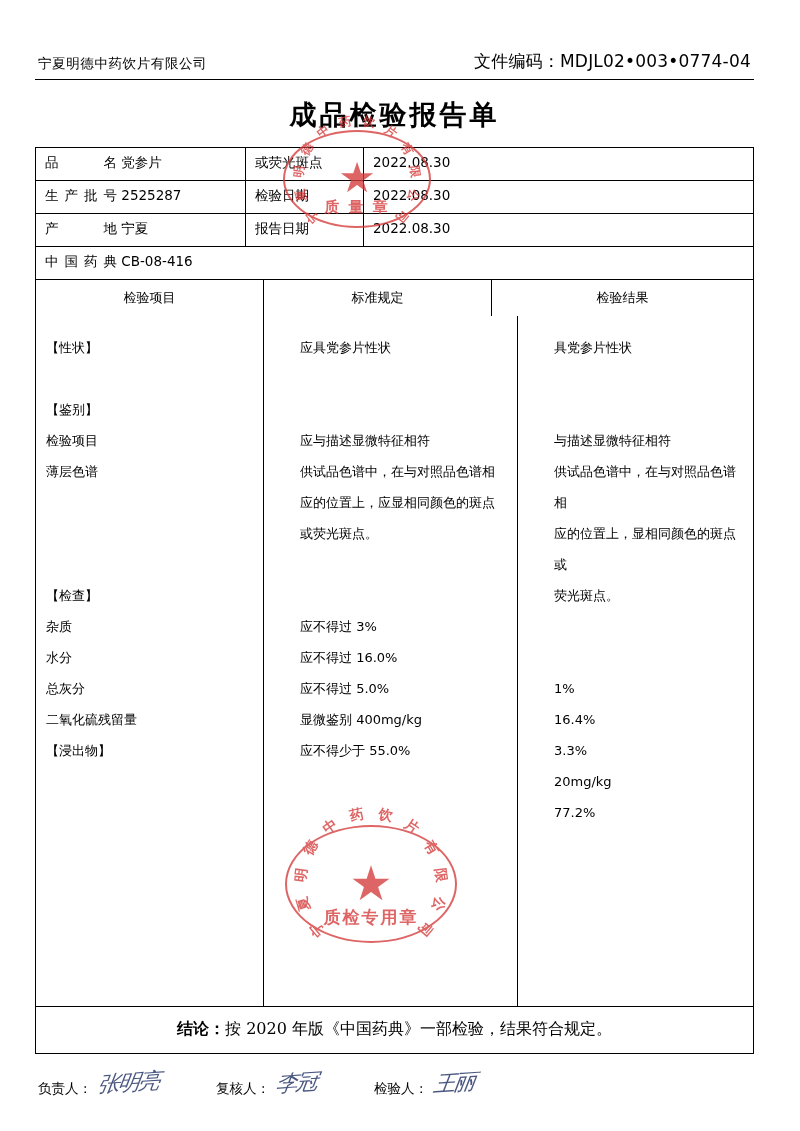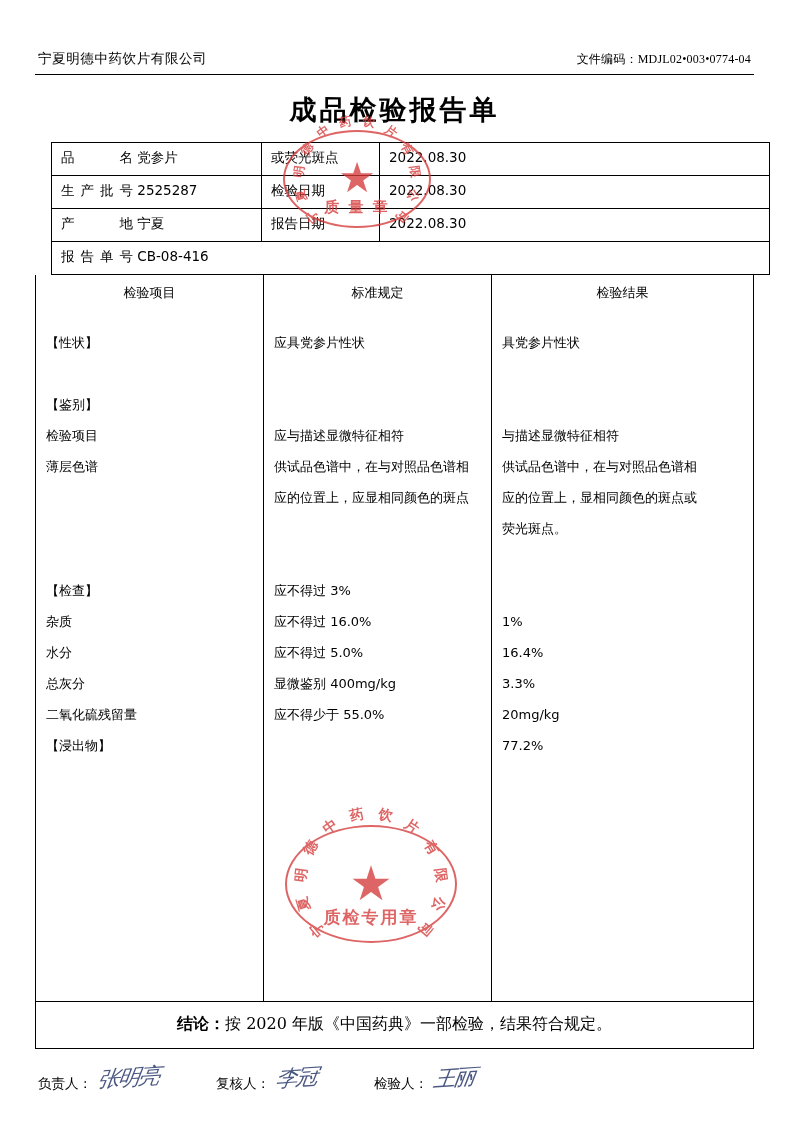--- a/index.html
+++ b/index.html
@@ -26,38 +26,37 @@
   
   .header-row {
     display: flex;
     justify-content: space-between;
     align-items: flex-end;
     font-size: 13.5px;
     padding: 0 3px 6px 3px;
     border-bottom: 1.6px solid #000;
   }
   .company { letter-spacing: 0.6px; }
-  .doc-code { font-size: 12px; letter-spacing: 0.2px; font-family: Liberation Serif, serif; }
+  .doc-code { font-size: 17px; letter-spacing: 0.2px; }
 
   .title {
     text-align: center;
     font-size: 27px;
     font-weight: bold;
     letter-spacing: 3px;
     margin: 17px 0 14px 0;
     font-family: "DejaVu Serif", "Liberation Serif", serif;
   }
 
   
   table.main {
     width: 100%;
     border-collapse: collapse;
     table-layout: fixed;
     font-size: 13.5px;
-    margin-left: 16px;
   }
   table.main td {
     border: 1px solid #000;
     padding: 6px 9px;
     vertical-align: top;
     height: 33px;
   }
   .lbl {
     width: 88px;
     white-space: nowrap;
@@ -100,20 +99,21 @@
 
   .body-wrap {
     position: relative;
     border-left: 1px solid #000;
     border-right: 1px solid #000;
     border-bottom: 1px solid #000;
   }
   .body-grid {
     display: flex;
     min-height: 690px;
+    gap: 26px;
   }
   .bg-col {
     padding: 0 10px;
     font-size: 13px;
   }
   .bg-col.c1 { width: 228px; border-right: 1px solid #000; }
   .bg-col.c2 { width: 228px; border-right: 1px solid #000; }
   .bg-col.c3 { flex: 1; }
 
   .row-line {
@@ -258,21 +258,21 @@
     <tr>
       <td class="cell-name info-td">
         <span class="lbl spread">产　地</span>
         <span>宁夏</span>
       </td>
       <td class="cell-lbl2">报告日期</td>
       <td class="cell-val2">2022.08.30</td>
     </tr>
     <tr>
       <td colspan="3">
-        <span class="lbl spread">报告单号</span>
+        <span class="lbl spread">中国药典</span>
         <span>CB-08-416</span>
       </td>
     </tr>
   </tbody>
     </table>
 
   <table class="items">
     <tbody>
         <tr class="head">
       <td class="col-item">检验项目</td>
@@ -305,20 +305,21 @@
 
       <div class="bg-col c2">
         <div class="spacer-16"></div>
         <div class="row-line">应具党参片性状</div>
         <div class="row-line blank">.</div>
         <div class="row-line blank">.</div>
         <div class="row-line">应与描述显微特征相符</div>
         <div class="wrap-line">
           <div>供试品色谱中，在与对照品色谱相</div>
           <div>应的位置上，应显相同颜色的斑点</div>
+          <div>或荧光斑点。</div>
         </div>
         <div class="row-line blank">.</div>
         <div class="row-line blank">.</div>
         <div class="row-line">应不得过 3%</div>
         <div class="row-line">应不得过 16.0%</div>
         <div class="row-line">应不得过 5.0%</div>
         <div class="row-line">显微鉴别 400mg/kg</div>
         <div class="row-line">应不得少于 55.0%</div>
       </div>
 

